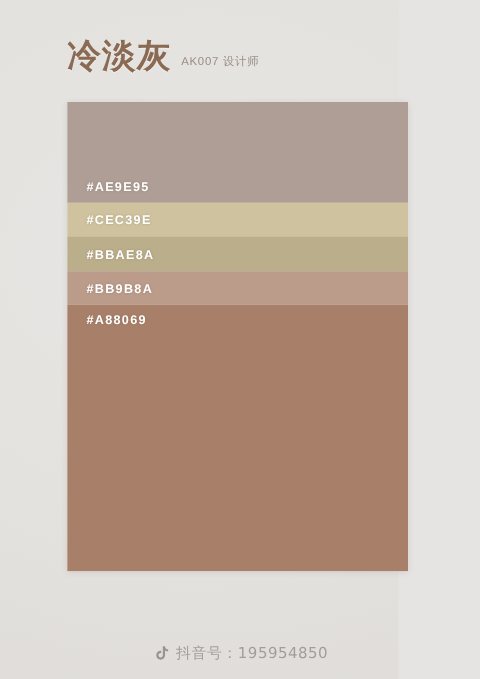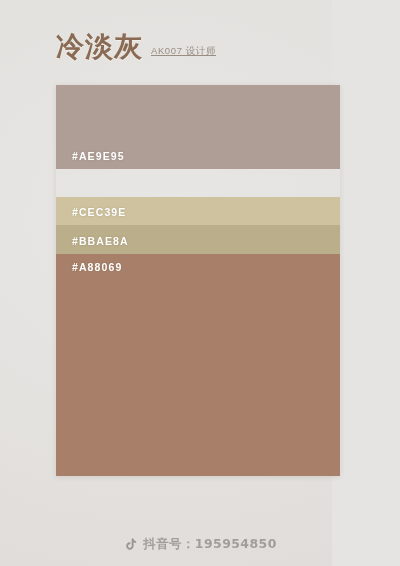--- a/index.html
+++ b/index.html
@@ -42,21 +42,20 @@
   }
   #palette-subtitle {
     margin-left: 8px;
     font-family: "Liberation Sans", sans-serif;
     font-size: 9.5px;
     letter-spacing: 0.6px;
     color: #9a8d84;
     white-space: nowrap;
     position: relative;
     top: -2px;
-    text-decoration: underline;
   }
   
   #palette-card {
     position: absolute;
     left: 56px;
     top: 85px;
     width: 284px;
     height: 391px;
     display: flex;
     flex-direction: column;
@@ -85,21 +84,20 @@
   #footer-watermark {
     position: absolute;
     left: 0;
     top: 536px;
     width: 400px;
     display: flex;
     align-items: center;
     justify-content: center;
     gap: 5px;
     opacity: 0.62;
-    font-weight: bold;
   }
   #douyin-icon {
     display: block;
     width: 15px;
     height: 15px;
     flex: 0 0 auto;
   }
   #footer-text {
     font-family: "DejaVu Sans", "Liberation Sans", sans-serif;
     font-size: 12.5px;
@@ -117,28 +115,31 @@
     <div id="palette-title">冷淡灰</div>
     <div id="palette-subtitle">AK007 设计师</div>
   </div>
 
   <div id="palette-card">
 
     <div class="swatch" style="height:84px;background:#AE9E95;">
       <span class="swatch-label">#AE9E95</span>
     </div>
 
-    <div class="swatch" style="height:28px;background:#CEC39E;margin-top:28px;">
+    <div class="swatch" style="height:28px;background:#CEC39E;">
       <span class="swatch-label">#CEC39E</span>
     </div>
 
     <div class="swatch" style="height:29px;background:#BBAE8A;text-align:center;">
       <span class="swatch-label">#BBAE8A</span>
     </div>
 
+    <div class="swatch" style="height:28px;background:#BB9B8A;">
+      <span class="swatch-label">#BB9B8A</span>
+    </div>
 
     <div class="swatch" style="height:222px;background:#A88069;">
       <span class="swatch-label" style="bottom:auto;top:7px;">#A88069</span>
     </div>
 
   </div>
 
   <div id="footer-watermark">
     <svg id="douyin-icon" viewBox="0 0 24 24">
       <path d="M16.8 2.4h-2.9v12.05c0 1.62-1.3 2.93-2.9 2.93s-2.9-1.31-2.9-2.93

